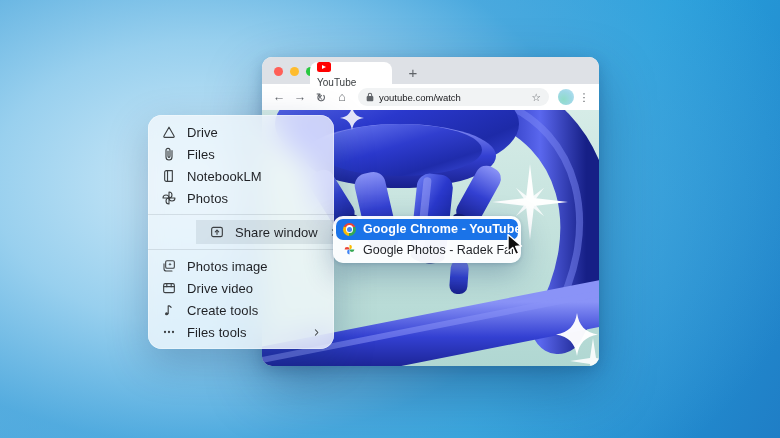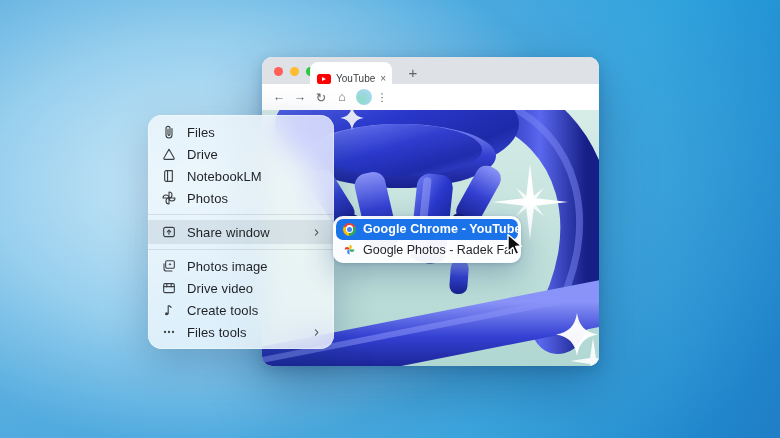--- a/index.html
+++ b/index.html
@@ -18,21 +18,21 @@
     border-radius:10px;overflow:hidden;
     box-shadow:0 22px 55px rgba(8,48,96,0.38), 0 4px 14px rgba(8,48,96,0.22);
     background:#fff;
   }
   .tabstrip{position:relative;height:27px;background:#dee1e6;}
   .lights{position:absolute;left:12px;top:10px;display:flex;gap:7px;}
   .light{width:9px;height:9px;border-radius:50%;}
   .tab{
     position:absolute;left:48px;top:5px;width:82px;height:22px;
     background:#fff;border-radius:8px 8px 0 0;
-    display:flex;align-items:flex-end;gap:5px;padding:0 7px;
+    display:flex;align-items:flex-start;gap:5px;padding:0 7px;flex-direction:column;
   }
   .favicon{width:14px;height:10px;border-radius:2.5px;background:#f00;position:relative;flex:none;}
   .favicon::after{content:"";position:absolute;left:5px;top:2.6px;border-left:4.5px solid #fff;border-top:2.4px solid transparent;border-bottom:2.4px solid transparent;}
   .tab-title{font-size:10px;color:#3c4043;white-space:nowrap;flex:1;}
   .tab-close{font-size:10px;color:#5f6368;line-height:1;}
   .newtab{position:absolute;left:140px;top:4px;width:22px;height:22px;display:flex;align-items:center;justify-content:center;font-size:15px;color:#5f6368;}
   .toolbar{height:26px;background:#fff;display:flex;align-items:center;padding:0 8px;gap:3px;}
   .nav-ic{width:18px;height:18px;display:flex;align-items:center;justify-content:center;color:#5f6368;font-size:12.5px;flex:none;}
   .addressbar{
     flex:1;height:18px;border-radius:9px;background:#f1f3f4;margin:0 4px;
@@ -59,21 +59,21 @@
   }
   .menu-item{
     height:22px;display:flex;align-items:center;gap:10px;padding:0 12px;
     color:#1f2125;font-size:13px;
   }
   .menu-item.tall{height:24px;}
   .mi-icon{width:17px;height:17px;display:flex;align-items:center;justify-content:center;flex:none;}
   .mi-label{flex:1;white-space:nowrap;letter-spacing:0.1px;}
   .mi-chevron{width:12px;height:12px;display:flex;align-items:center;justify-content:center;flex:none;color:#3c4043;}
   .menu-sep{height:1px;background:rgba(40,50,60,0.12);margin:5px 0;}
-  .menu-item.selected{background:rgba(130,145,160,0.18);}
+  .menu-item.selected{background:rgba(130,145,160,0.18);margin-left:48px;}
 
   
   .submenu{
     position:absolute;left:333px;top:216px;width:188px;
     border-radius:10px;background:rgba(253,254,255,0.96);
     box-shadow:0 10px 30px rgba(10,50,100,0.30), 0 1px 4px rgba(10,50,100,0.18);
     padding:3px;z-index:6;
   }
   .sub-item{
     height:20.5px;border-radius:7px;display:flex;align-items:center;gap:7px;
@@ -106,20 +106,28 @@
         <span class="tab-close">×</span>
       </div>
       <div class="newtab">+</div>
     </div>
 
     <div class="toolbar">
       <span class="nav-ic">←</span>
       <span class="nav-ic">→</span>
       <span class="nav-ic">↻</span>
       <span class="nav-ic">⌂</span>
+      <div class="addressbar">
+        <svg width="8" height="10" viewBox="0 0 12 15">
+          <rect x="1" y="6" width="10" height="8" rx="1.5" fill="#5f6368"></rect>
+          <path d="M3.5 6V4.5a2.5 2.5 0 0 1 5 0V6" fill="none" stroke="#5f6368" stroke-width="1.6"></path>
+        </svg>
+        <span class="url-text">youtube.com/watch</span>
+        <span class="star">☆</span>
+      </div>
       <span class="avatar"></span>
       <span class="dots">⋮</span>
     </div>
 
     <div class="content">
       <svg width="337" height="256" viewBox="0 0 337 256">
         <defs>
           <linearGradient id="mint" x1="0" y1="0" x2="0" y2="1">
             <stop offset="0" stop-color="#d6ece7"></stop>
               <stop offset="1" stop-color="#b0d7d2"></stop>
@@ -182,34 +190,34 @@
           <path d="M331 228 L334 248 L354 251 L334 254 L331 274 L328 254 L308 251 L328 248 Z" opacity="0.9"></path>
         </g>
       </svg>
     </div>
   </div>
 
   <div class="menu">
 
     <div class="menu-item">
       <span class="mi-icon">
-        <svg width="16" height="16" viewBox="0 0 24 24" fill="none" stroke="#3c4043" stroke-width="1.7" stroke-linecap="round" stroke-linejoin="round">
-            <path d="M16.5 7v9.5a4.5 4.5 0 0 1-9 0V6.5a3 3 0 0 1 6 0v9a1.5 1.5 0 0 1-3 0V7.5"></path>
-          </svg>
-      </span>
-      <span class="mi-label">Files</span>
-    </div>
-
-    <div class="menu-item">
-      <span class="mi-icon">
         <svg width="16" height="16" viewBox="0 0 24 24" fill="none" stroke="#3c4043" stroke-width="1.7" stroke-linejoin="round">
             <path d="M12 4.8 19.6 18a1.3 1.3 0 0 1-1.1 2H5.5A1.3 1.3 0 0 1 4.4 18L12 4.8Z"></path>
           </svg>
       </span>
       <span class="mi-label">Drive</span>
+    </div>
+
+    <div class="menu-item">
+      <span class="mi-icon">
+        <svg width="16" height="16" viewBox="0 0 24 24" fill="none" stroke="#3c4043" stroke-width="1.7" stroke-linecap="round" stroke-linejoin="round">
+            <path d="M16.5 7v9.5a4.5 4.5 0 0 1-9 0V6.5a3 3 0 0 1 6 0v9a1.5 1.5 0 0 1-3 0V7.5"></path>
+          </svg>
+      </span>
+      <span class="mi-label">Files</span>
     </div>
 
     <div class="menu-item">
       <span class="mi-icon">
         <svg width="16" height="16" viewBox="0 0 24 24" fill="none" stroke="#3c4043" stroke-width="1.7" stroke-linecap="round" stroke-linejoin="round">
             <path d="M8 4h9v16H8a2.5 2.5 0 0 1-2.5-2.5v-11A2.5 2.5 0 0 1 8 4Z"></path>
             <path d="M9.8 4v16"></path>
           </svg>
       </span>
       <span class="mi-label">NotebookLM</span>

